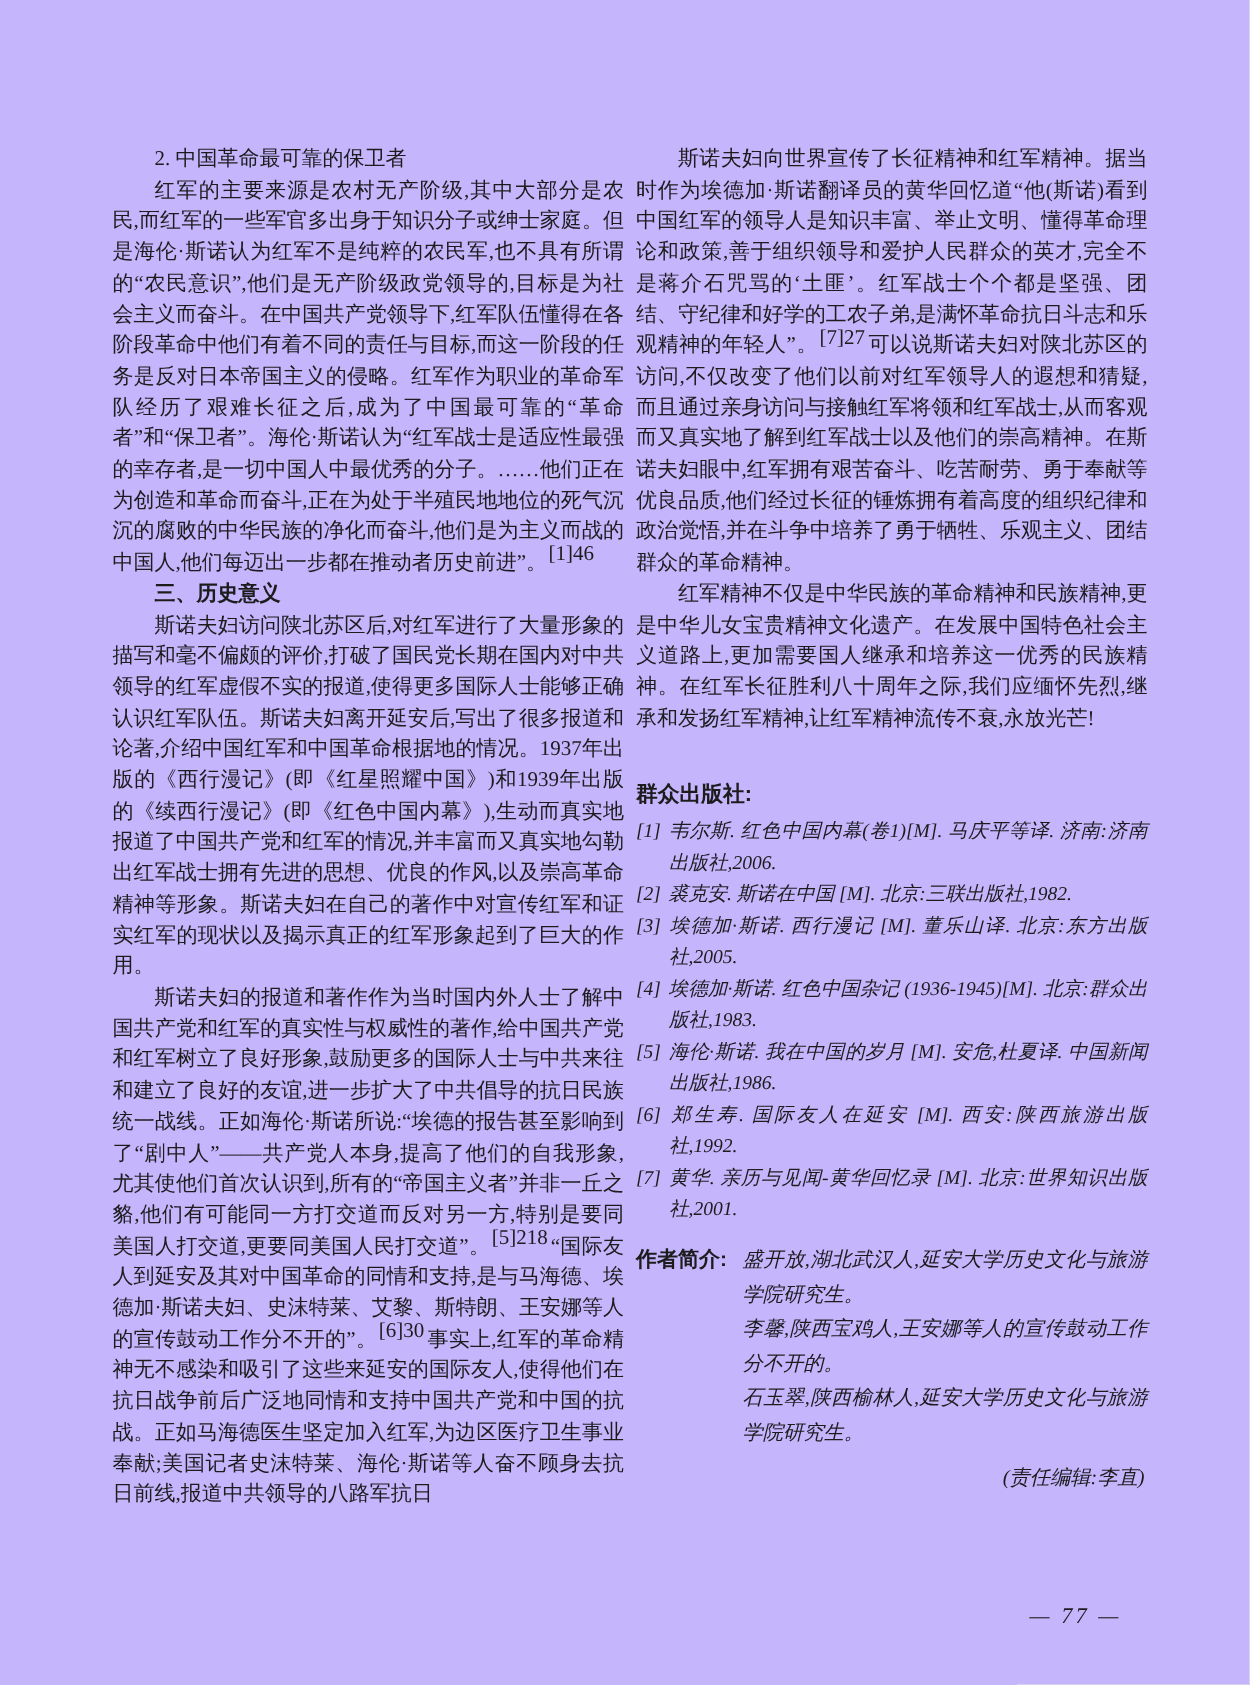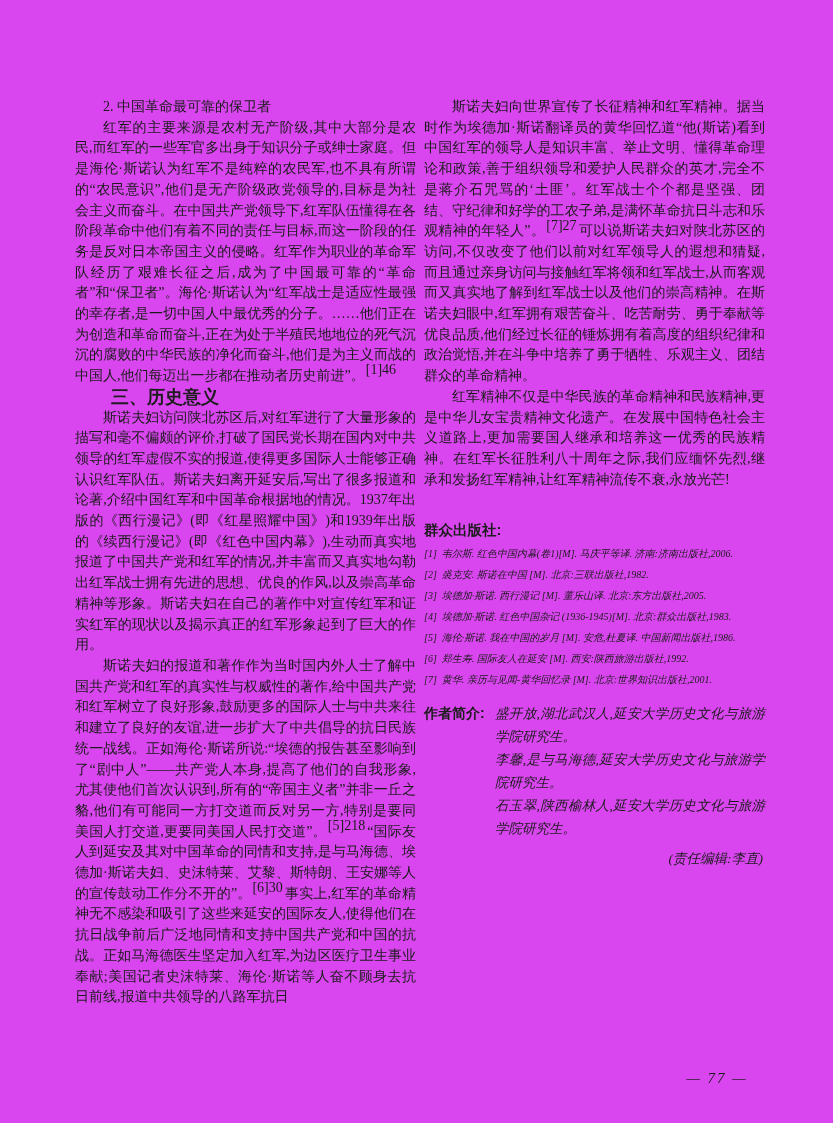--- a/index.html
+++ b/index.html
@@ -1,20 +1,20 @@
 <!DOCTYPE html>
 <html><head>
 <meta charset="utf-8">
 <style>
   html,body { margin:0; padding:0; background:#e8e8e8; }
   .page {
     position:relative;
     width:833px; height:1123px;
     margin:0 auto;
-    background:#d946ef;
+    background:#c4b5fd;
     color:#1c1c1c;
     font-family:"Liberation Serif", serif;
     overflow:hidden;
   }
   .col {
     position:absolute;
     top:97px;
     width:341px;
     font-size:14px;
     line-height:20.7px;
@@ -22,37 +22,37 @@
   }
   .col-left  { left:75px;  }
   .col-right { left:424px; }
   .col p { margin:0; text-indent:2em; }
   p.no-indent { text-indent:0; }
   .subheading { text-indent:2em; }
   .section-heading {
     text-indent:2em;
     font-family:Liberation Serif, serif;
     font-weight:bold;
-    font-size:18px;
+    font-size:14px;
   }
   sup.cite {
     font-size:14px;
     line-height:0;
     vertical-align:super;
     margin:0 2px 0 1px;
   }
   .refs-heading {
     margin-top:30px;
     font-family:"Liberation Sans", sans-serif;
     font-weight:bold;
     font-size:14.5px;
   }
   .refs {
     margin-top:2px;
-    font-size:10px;
+    font-size:13px;
     line-height:21px;
     font-style:italic;
   }
   .ref-item {
     padding-left:22px;
     text-indent:-22px;
     text-align:justify;
   }
   .ref-label { margin-right:5px; }
   .bio {
@@ -116,21 +116,21 @@
       <div class="ref-item"><span class="ref-label">[3]</span><span>埃德加·斯诺. 西行漫记 [M]. 董乐山译. 北京:东方出版社,2005.</span></div>
       <div class="ref-item"><span class="ref-label">[4]</span><span>埃德加·斯诺. 红色中国杂记 (1936-1945)[M]. 北京:群众出版社,1983.</span></div>
       <div class="ref-item"><span class="ref-label">[5]</span><span>海伦·斯诺. 我在中国的岁月 [M]. 安危,杜夏译. 中国新闻出版社,1986.</span></div>
       <div class="ref-item"><span class="ref-label">[6]</span><span>郑生寿. 国际友人在延安 [M]. 西安:陕西旅游出版社,1992.</span></div>
       <div class="ref-item"><span class="ref-label">[7]</span><span>黄华. 亲历与见闻-黄华回忆录 [M]. 北京:世界知识出版社,2001.</span></div>
     </div>
 
     <div class="bio">
       <span class="bio-label">作者简介:</span>
       <div class="bio-entry">盛开放,湖北武汉人,延安大学历史文化与旅游学院研究生。</div>
-      <div class="bio-entry">李馨,是与马海德,延安大学历史文化与旅游学院研究生。</div>
+      <div class="bio-entry">李馨,陕西宝鸡人,王安娜等人的宣传鼓动工作分不开的。</div>
       <div class="bio-entry">石玉翠,陕西榆林人,延安大学历史文化与旅游学院研究生。</div>
     </div>
 
     <div class="editor-line">(责任编辑:李直)</div>
   </div>
 
   <div class="page-number">— 77 —</div>
 
 </div>
 

